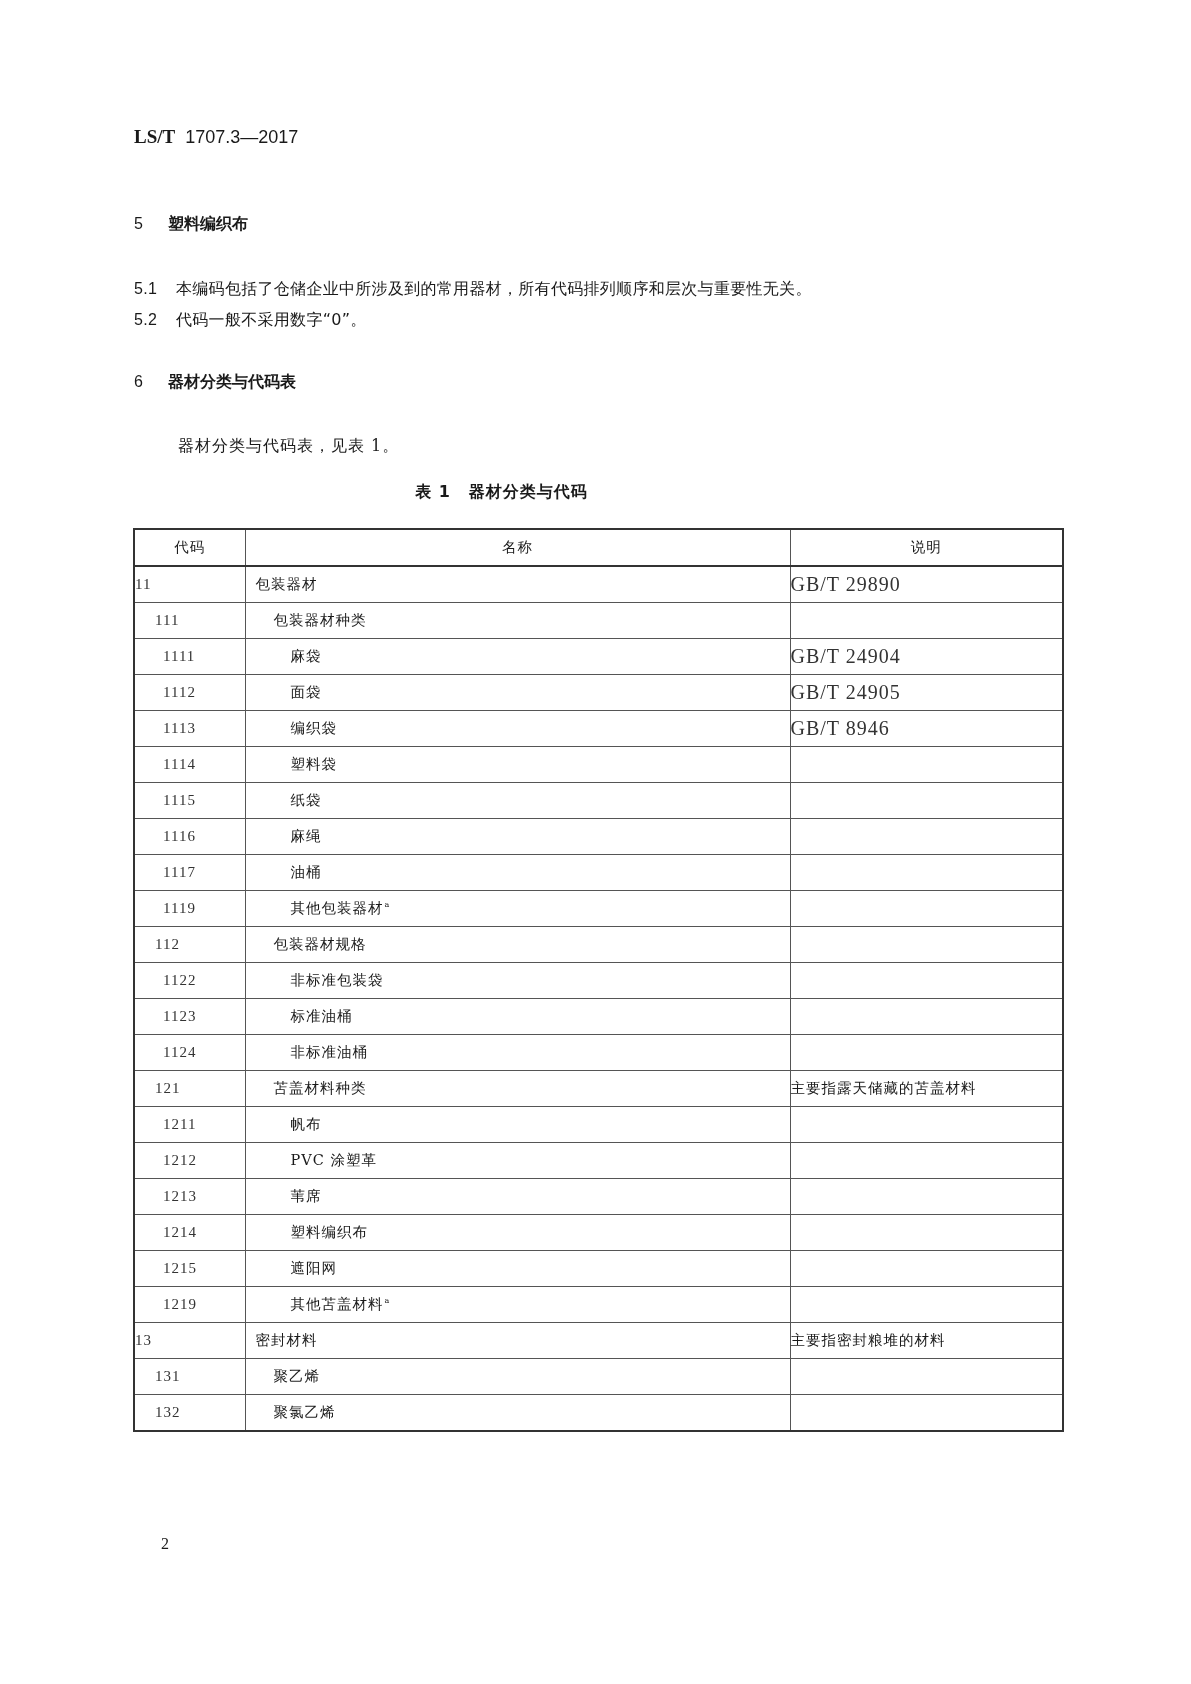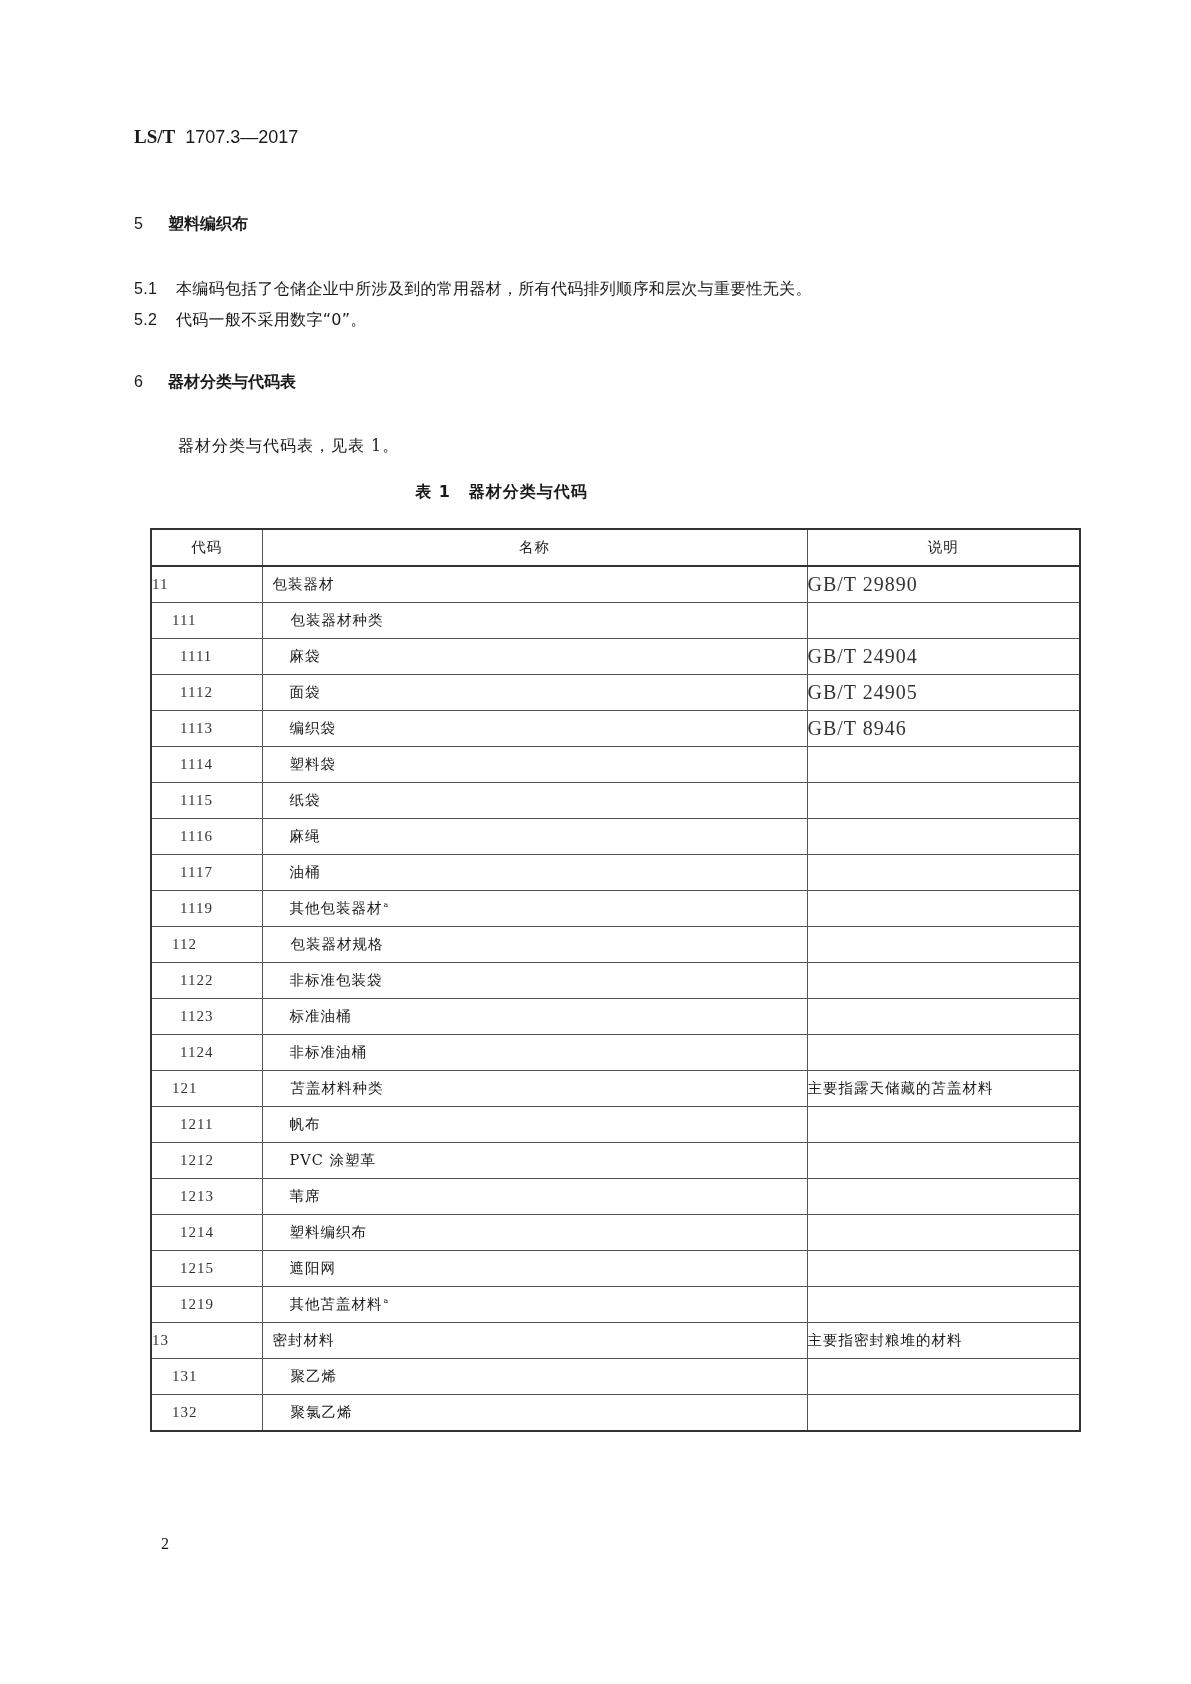--- a/index.html
+++ b/index.html
@@ -22,40 +22,40 @@
       font-family: "DejaVu Sans", sans-serif; font-size: 16px; white-space: nowrap; letter-spacing: 0.3px;
     }
     .clause .num { display: inline-block; width: 42px; font-family: "Liberation Sans", sans-serif; }
     .body-text { font-size: 16px; white-space: nowrap; letter-spacing: 1px; }
     .caption {
       left: 0; width: 1003px; text-align: center; font-family: "DejaVu Sans", sans-serif;
       font-weight: bold; font-size: 16px; letter-spacing: 1px;
     }
     .caption .tnum { margin-right: 18px; }
     table.codes {
-      position: absolute; left: 150px; top: 528px; width: 929px;
+      position: absolute; left: 133px; top: 528px; width: 929px;
       border-collapse: collapse; table-layout: fixed;
       border: 2px solid #333;
       font-size: 14.5px;
     }
     table.codes th, table.codes td {
       border: 1px solid #555; height: 35px; padding: 0; vertical-align: middle;
       font-weight: normal; white-space: nowrap; letter-spacing: 1px;
     }
     table.codes th { text-align: center; border-bottom: 2px solid #333; }
     table.codes col.c1 { width: 111px; }
     table.codes col.c2 { width: 545px; }
     table.codes col.c3 { width: 273px; }
     td.code { font-family: "Liberation Serif", serif; font-size: 15px; color: #333; }
     td.code.l1 { }
     td.code.l2 { padding-left: 20px; }
     td.code.l3 { padding-left: 28px; }
     td.name.l1 { padding-left: 10px; }
     td.name.l2 { padding-left: 28px; }
-    td.name.l3 { padding-left: 27px; }
+    td.name.l3 { padding-left: 45px; }
     td.note { padding-left: 12px; }
     td.note .std { font-family: "Liberation Serif", serif; font-size: 20px; color: #333; }
     sup.fn { font-size: 8px; vertical-align: super; margin-left: 1px; }
     .page-num { left: 161px; top: 1535px; font-family: "Liberation Serif", serif; font-size: 16px; }
   </style>
 </head>
 <body>
 
 <div class="abs std-header">
   <span class="code-bold">LS/T</span><span class="code-num">1707.3—2017</span>

